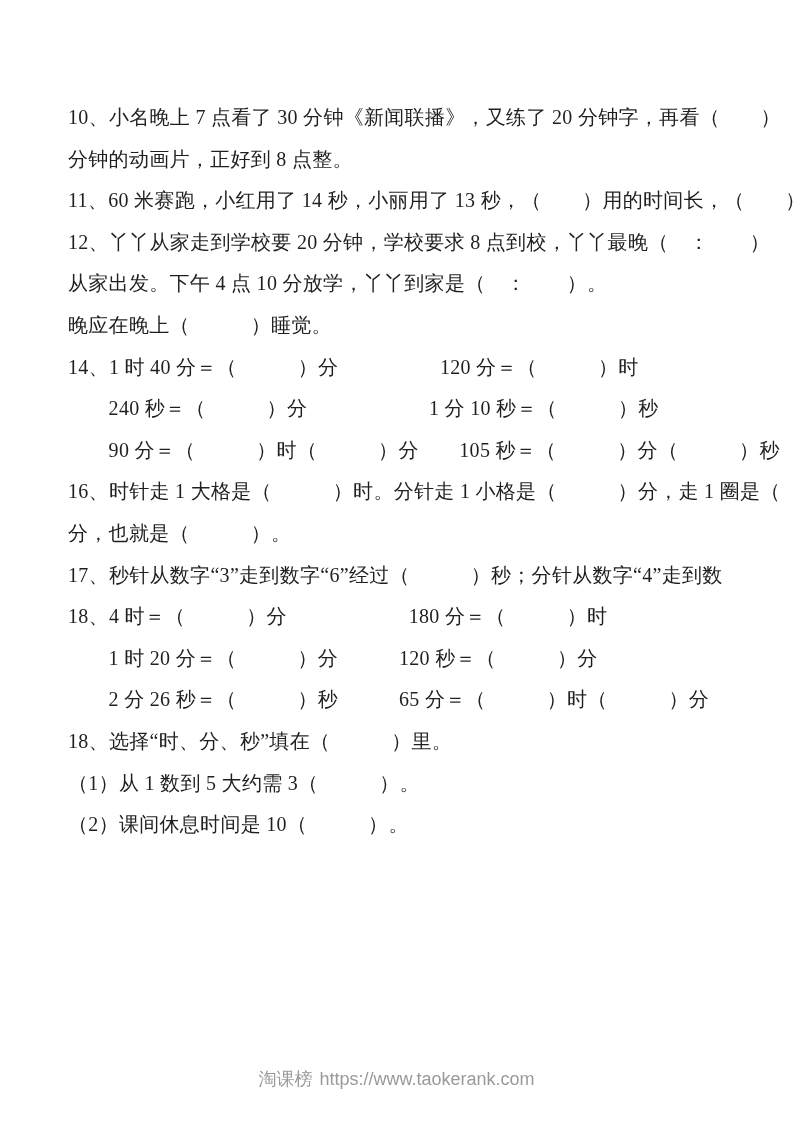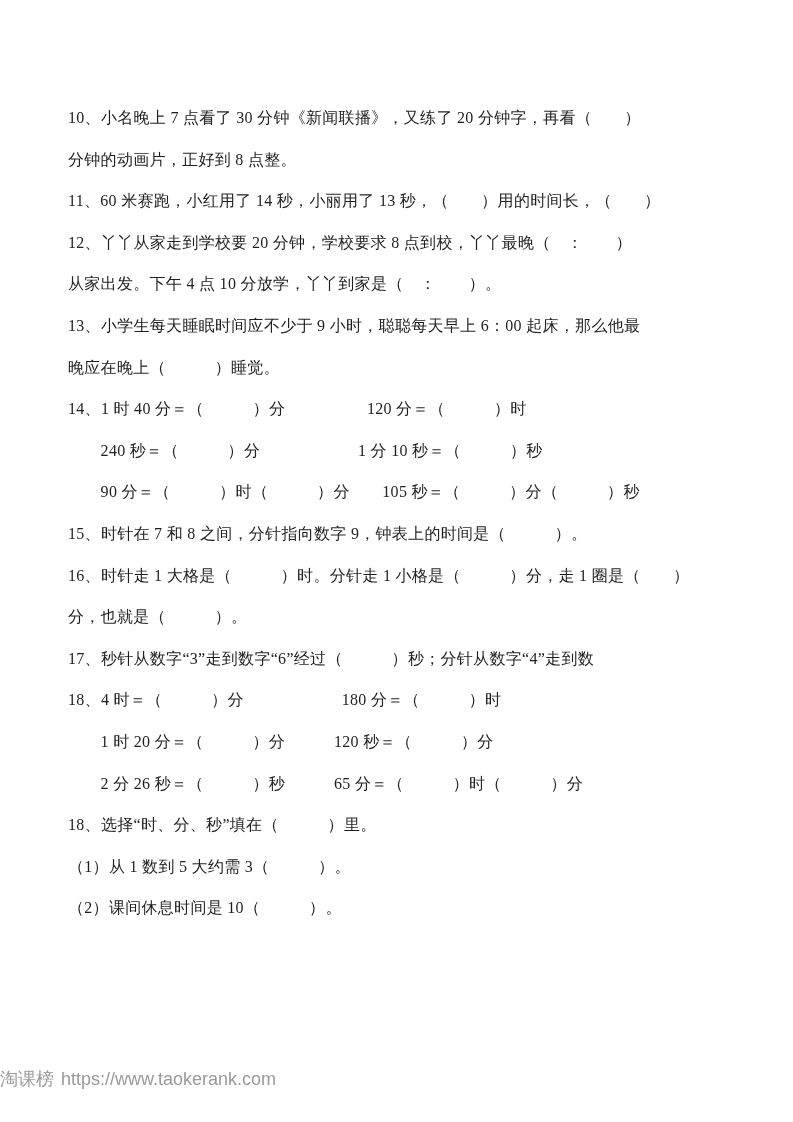--- a/index.html
+++ b/index.html
@@ -18,56 +18,54 @@
   }
   .content {
     position: absolute;
     top: 97px;
     left: 68px;
     width: 685px;
   }
   .line {
     height: 41.6px;
     line-height: 41.6px;
-    font-size: 16px;
+    font-size: 20px;
     white-space: pre;
     letter-spacing: 0.3px;
   }
   .footer {
     position: absolute;
     left: 0;
     top: 1062px;
     width: 793px;
     height: 34px;
     line-height: 34px;
-    text-align: left;
+    text-align: center;
     font-family: "Liberation Sans", "DejaVu Sans", sans-serif;
     font-size: 18px;
     color: #9a9a9a;
   }
   .footer .site {
     margin-right: 7px;
   }
 </style>
 </head>
 <body>
 
 <div class="page">
   <div class="content">
     <div class="line">10、小名晚上 7 点看了 30 分钟《新闻联播》，又练了 20 分钟字，再看（　　）</div>
     <div class="line">分钟的动画片，正好到 8 点整。</div>
     <div class="line">11、60 米赛跑，小红用了 14 秒，小丽用了 13 秒，（　　）用的时间长，（　　）</div>
     <div class="line">12、丫丫从家走到学校要 20 分钟，学校要求 8 点到校，丫丫最晚（　：　　）</div>
     <div class="line">从家出发。下午 4 点 10 分放学，丫丫到家是（　：　　）。</div>
-    <div class="line">13、小学生每天睡眠时间应不少于 9 小时，聪聪每天早上 6：00 起床，那么他最</div>
     <div class="line">晚应在晚上（　　　）睡觉。</div>
     <div class="line">14、1 时 40 分＝（　　　）分　　　　　120 分＝（　　　）时</div>
     <div class="line">　　240 秒＝（　　　）分　　　　　　1 分 10 秒＝（　　　）秒</div>
     <div class="line">　　90 分＝（　　　）时（　　　）分　　105 秒＝（　　　）分（　　　）秒</div>
-    <div class="line">15、时针在 7 和 8 之间，分针指向数字 9，钟表上的时间是（　　　）。</div>
     <div class="line">16、时针走 1 大格是（　　　）时。分针走 1 小格是（　　　）分，走 1 圈是（　　）</div>
     <div class="line">分，也就是（　　　）。</div>
     <div class="line">17、秒针从数字“3”走到数字“6”经过（　　　）秒；分针从数字“4”走到数</div>
     <div class="line">18、4 时＝（　　　）分　　　　　　180 分＝（　　　）时</div>
     <div class="line">　　1 时 20 分＝（　　　）分　　　120 秒＝（　　　）分</div>
     <div class="line">　　2 分 26 秒＝（　　　）秒　　　65 分＝（　　　）时（　　　）分</div>
     <div class="line">18、选择“时、分、秒”填在（　　　）里。</div>
     <div class="line">（1）从 1 数到 5 大约需 3（　　　）。</div>
     <div class="line">（2）课间休息时间是 10（　　　）。</div>
   </div>

